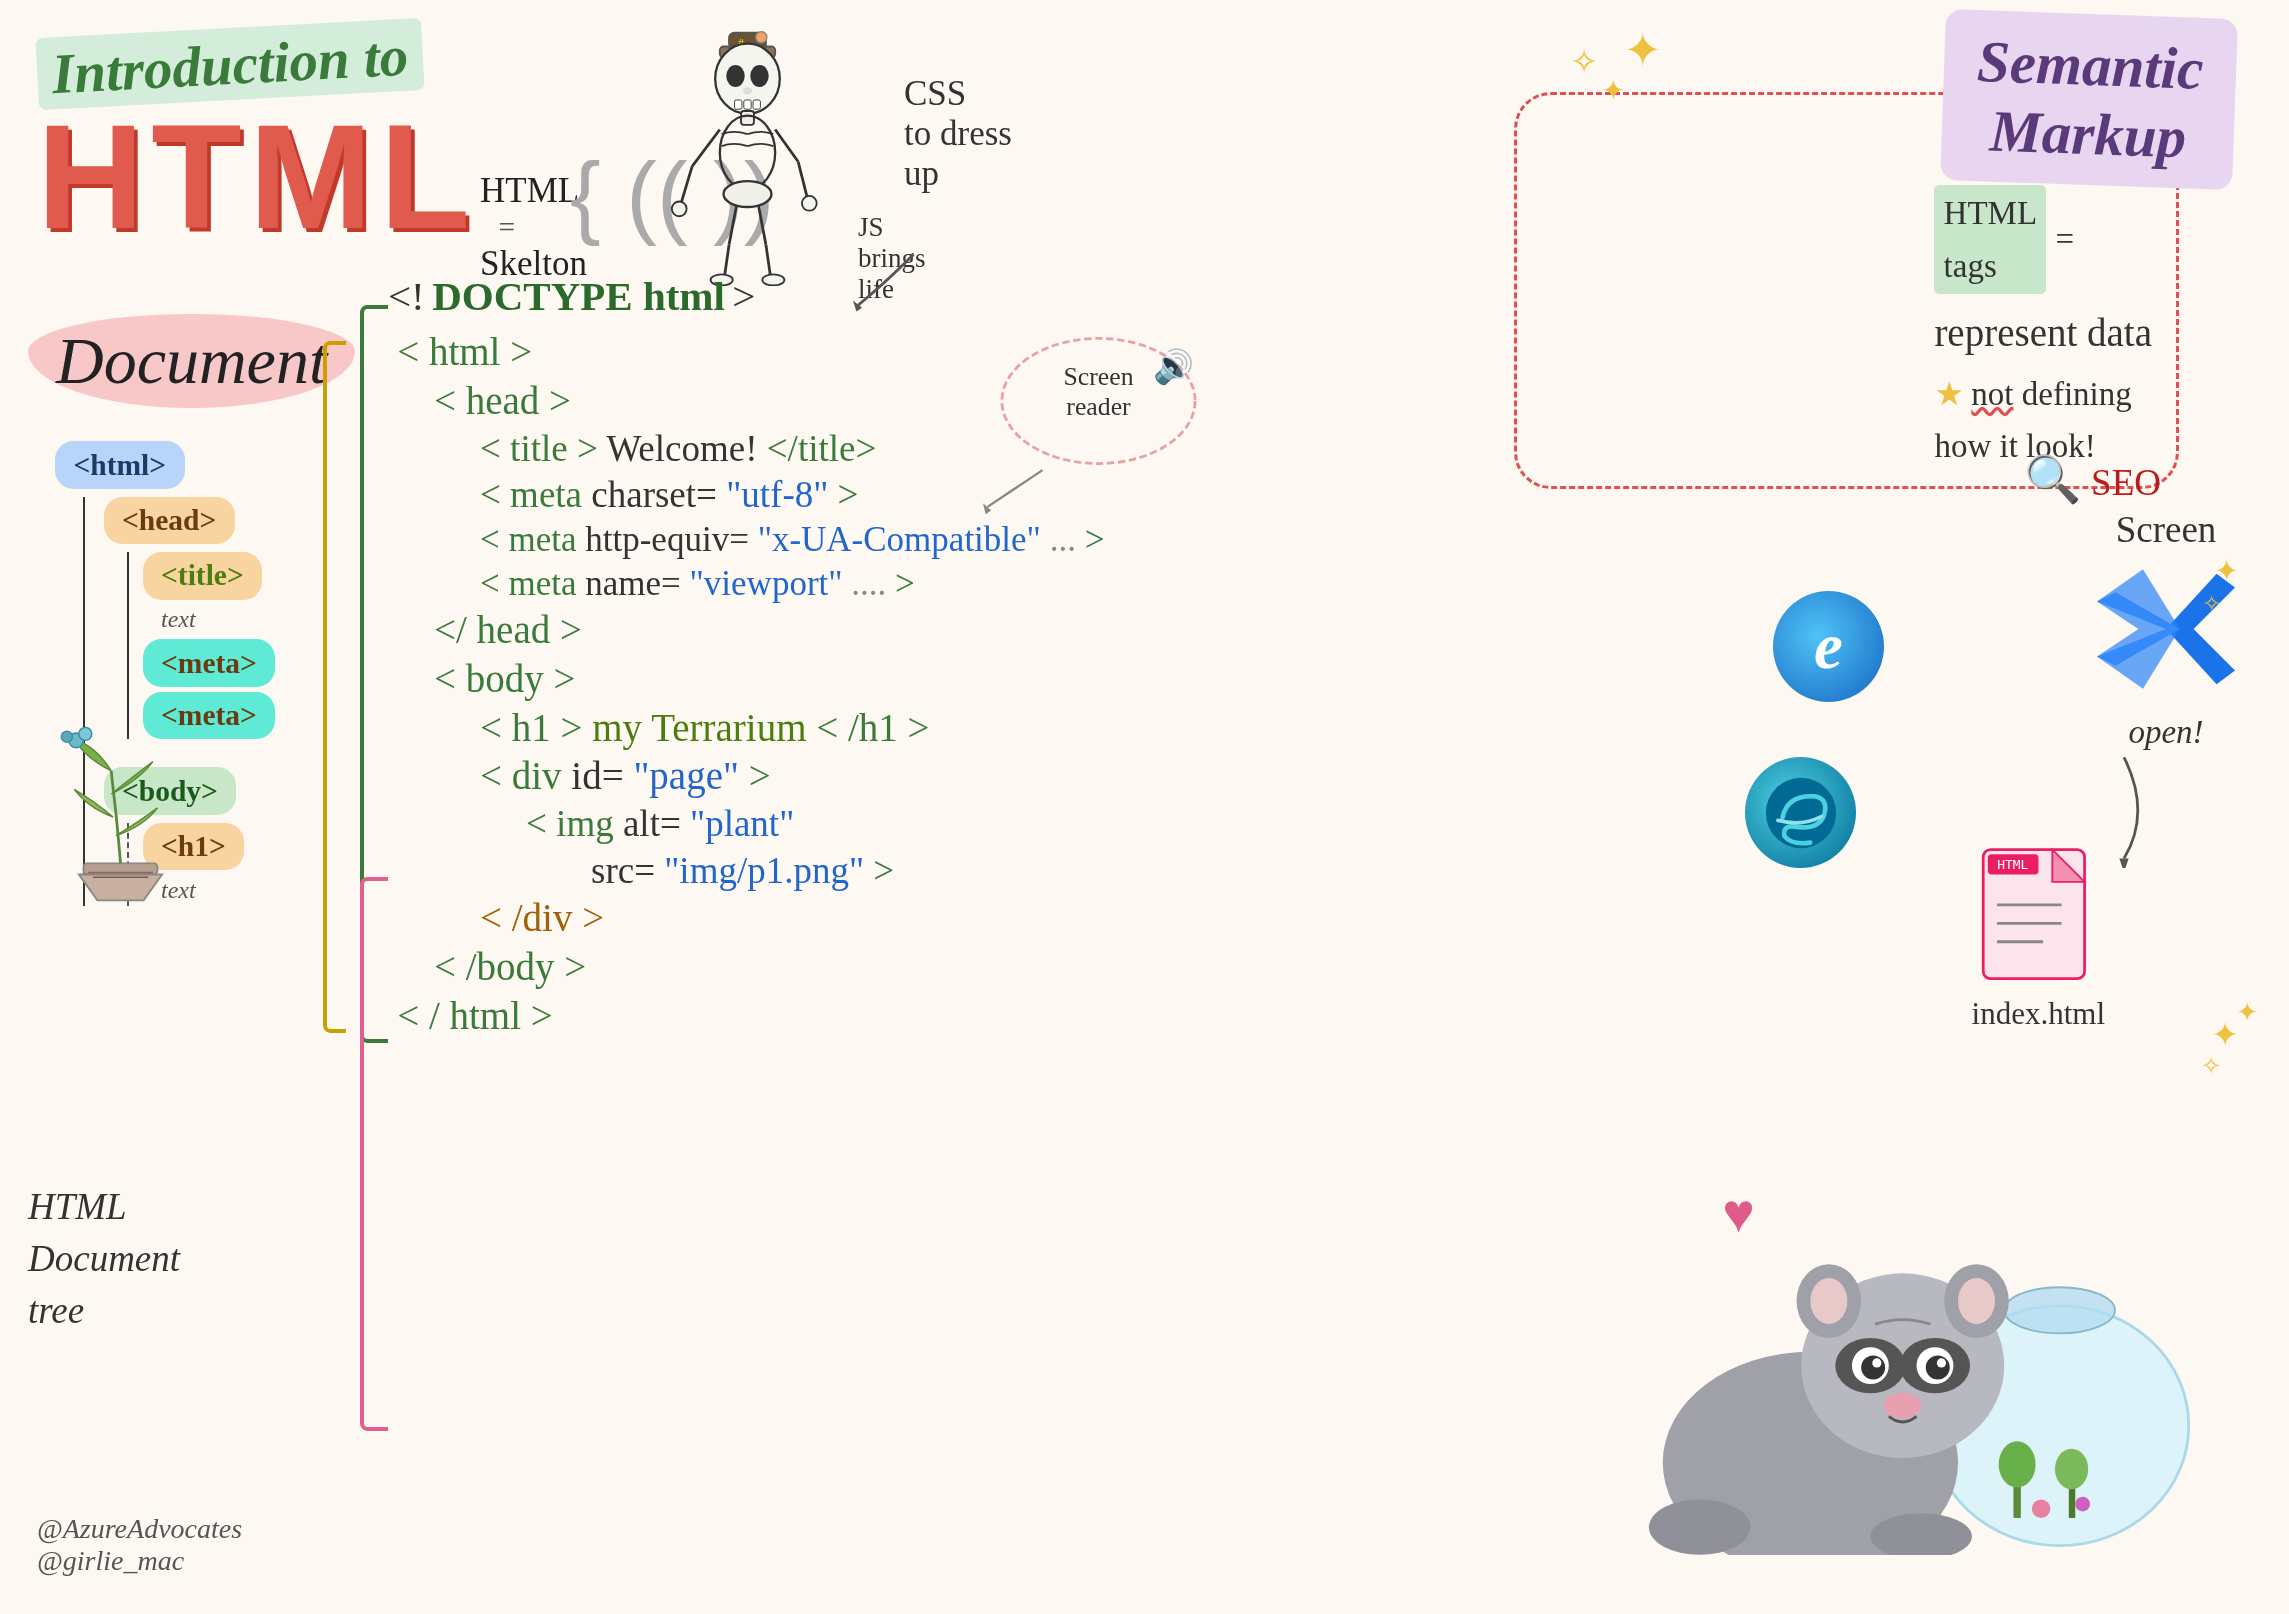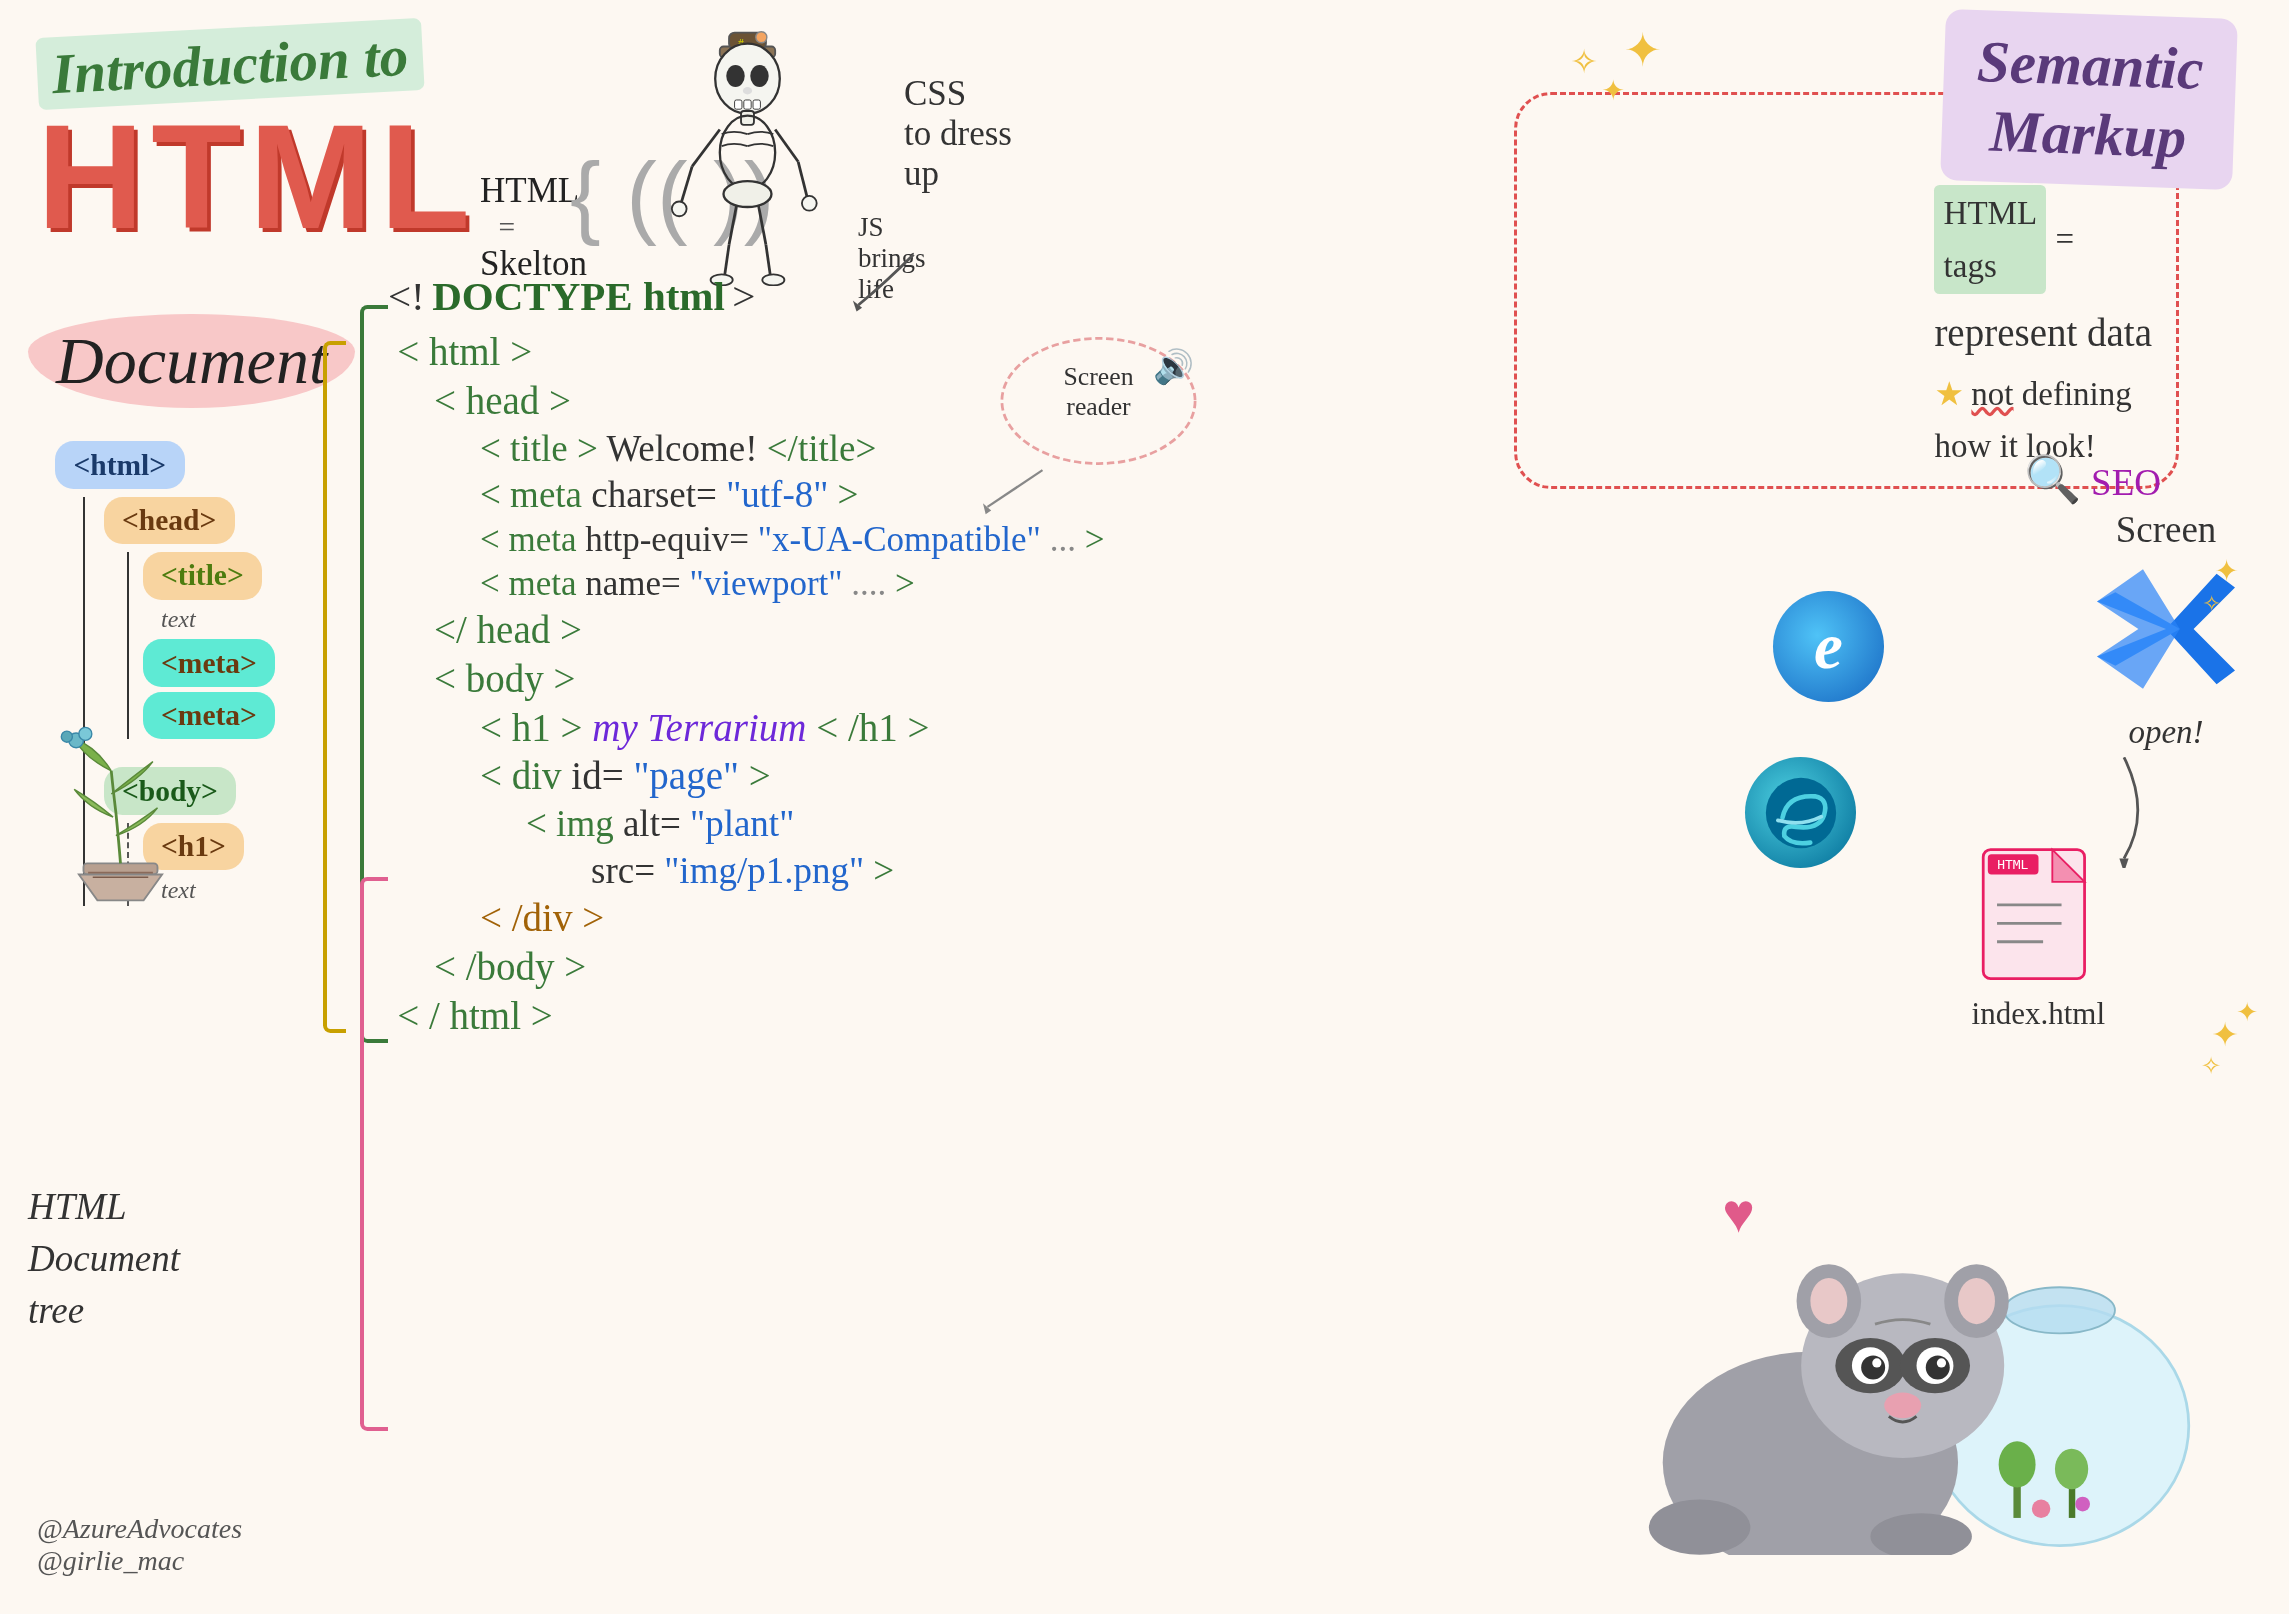--- a/index.html
+++ b/index.html
@@ -293,21 +293,21 @@
       border-bottom: 4.6px solid #c8a000;
       border-radius: 7.4px 0 0 7.4px;
     }
 
     
     .seo-area {
       position: absolute;
       top: 452px;
       right: 129px;
       font-size: 37px;
-      color: #a21caf;
+      color: #b91c1c;
       font-family: 'Comic Sans MS', cursive;
     }
 
     
     .heart-deco {
       position: absolute;
       bottom: 369px;
       right: 535px;
       font-size: 55px;
       color: #e05a8a;
@@ -542,21 +542,21 @@
     <div style="font-size:39px; margin:3.7px 0; padding-left:46px;">
       <span style="color:#3a7a3a;">&lt;/ head &gt;</span>
     </div>
 
     <div style="font-size:39px; margin:3.7px 0; padding-left:46px;">
       <span style="color:#3a7a3a;">&lt; body &gt;</span>
     </div>
 
     <div style="font-size:39px; margin:3.7px 0; padding-left:92px;">
       <span style="color:#3a7a3a;">&lt; h1 &gt; </span>
-      <span style="color:#6d28d9;font-style:italic;">my Terrarium </span>
+      <span style="color:#4d7c0f;">my Terrarium </span>
       <span style="color:#3a7a3a;">&lt; /h1 &gt;</span>
     </div>
 
     <div style="font-size:39px; margin:3.7px 0; padding-left:92px;">
       <span style="color:#3a7a3a;">&lt; div </span>
       <span style="color:#333;">id=</span>
       <span style="color:#2266cc;">"page"</span>
       <span style="color:#3a7a3a;"> &gt;</span>
     </div>
 

